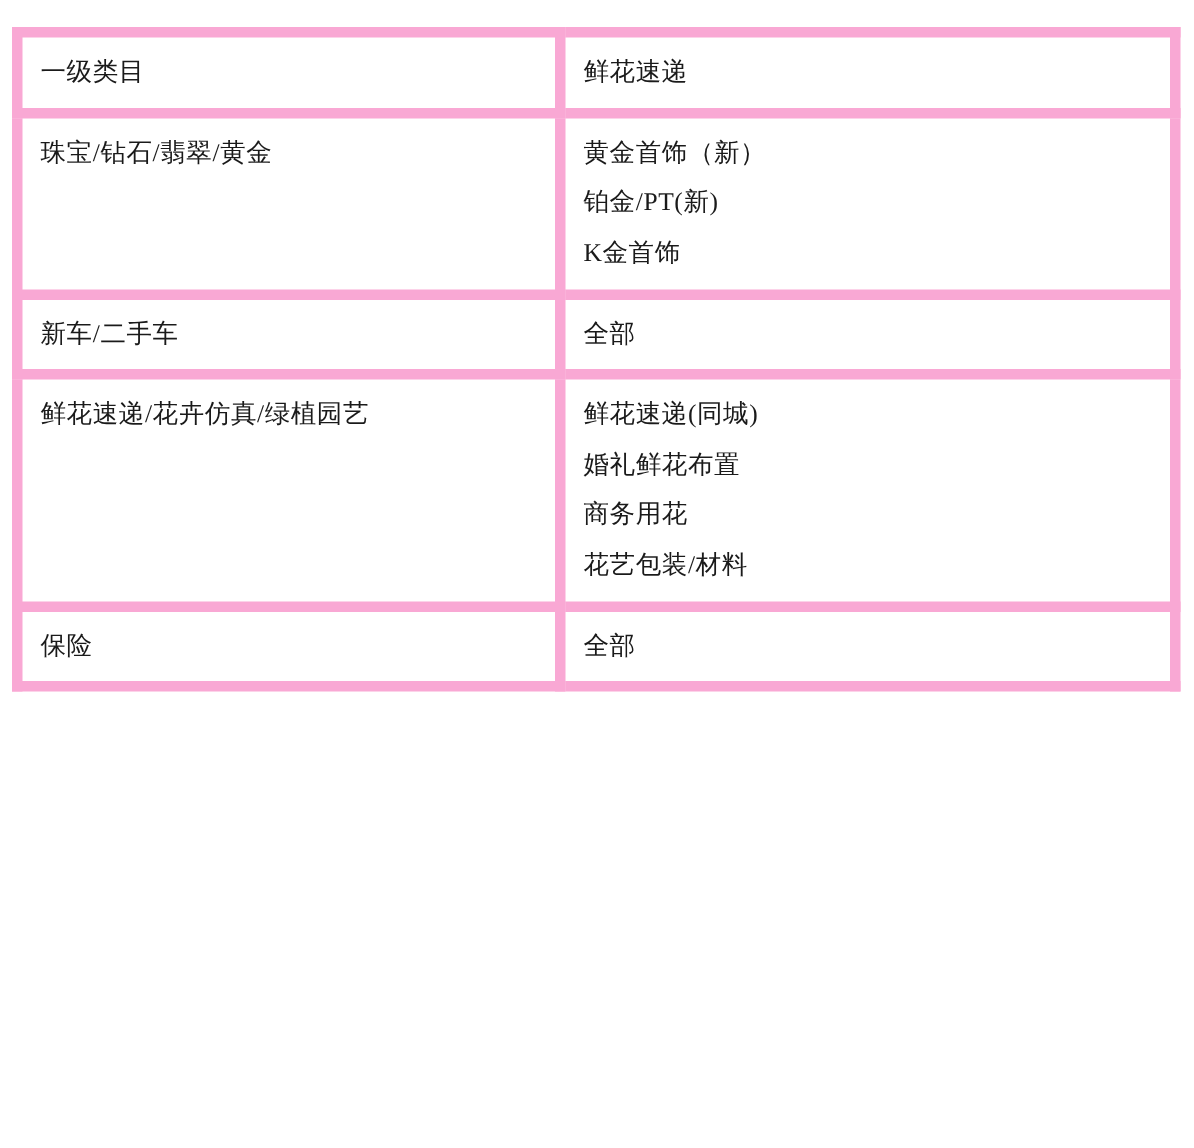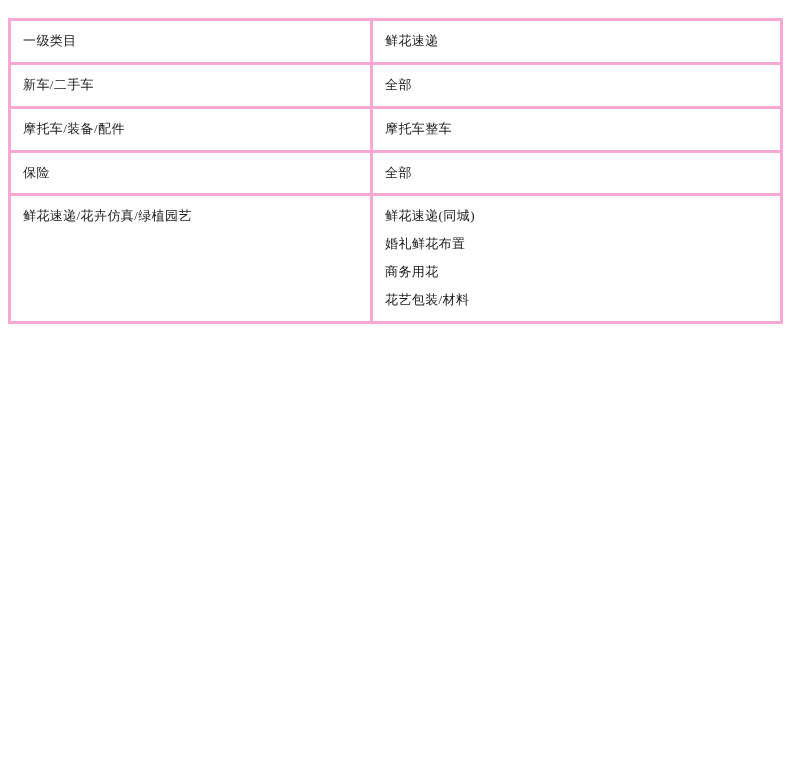--- a/index.html
+++ b/index.html
@@ -28,24 +28,24 @@
     width: 772px;
   }
   table.cat-table {
     border-collapse: collapse;
     width: 772px;
     table-layout: fixed;
   }
   table.cat-table col.col-a { width: 362px; }
   table.cat-table col.col-b { width: 410px; }
   table.cat-table td {
-    border: 3px solid #f9a8d4;
+    border: 7px solid #f9a8d4;
     vertical-align: top;
     padding: 11px 12px 11px 12px;
-    font-size: 13px;
+    font-size: 17px;
     line-height: 1.45;
     color: #1a1a1a;
     letter-spacing: 0.4px;
   }
   .cell-lines > div {
     padding: 4px 0 5px 0;
     white-space: nowrap;
   }
   .cell-lines > div:first-child { padding-top: 0; }
   .cell-lines > div:last-child { padding-bottom: 0; }
@@ -70,73 +70,75 @@
       <tbody>
         <tr class="header-row">
           <td>
             <div class="single-line">一级类目</div>
           </td>
           <td>
             <div class="single-line">鲜花速递</div>
           </td>
         </tr>
 
+        <tr>
+          <td>
+            <div class="cell-lines">
+              <div>珠宝/钻石/翡翠/黄金</div>
+            </div>
+          </td>
+          <td>
+            <div class="cell-lines">
+              <div>黄金首饰（新）</div>
+              <div>铂金/PT(新)</div>
+              <div>K金首饰</div>
+            </div>
+          </td>
+        </tr>
 
         <tr>
           <td>
             <div class="cell-lines">
               <div>新车/二手车</div>
             </div>
           </td>
           <td>
             <div class="cell-lines">
               <div>全部</div>
             </div>
           </td>
         </tr>
 
-        <tr>
-          <td>
-            <div class="cell-lines">
-              <div>摩托车/装备/配件</div>
-            </div>
-          </td>
-          <td>
-            <div class="cell-lines">
-              <div>摩托车整车</div>
-            </div>
-          </td>
-        </tr>
 
 
-
-        <tr>
-          <td>
-            <div class="cell-lines">
-              <div>保险</div>
-            </div>
-          </td>
-          <td>
-            <div class="cell-lines">
-              <div>全部</div>
-            </div>
-          </td>
-        </tr>
 
         <tr>
           <td>
             <div class="cell-lines">
               <div>鲜花速递/花卉仿真/绿植园艺</div>
             </div>
           </td>
           <td>
             <div class="cell-lines">
               <div>鲜花速递(同城)</div>
               <div>婚礼鲜花布置</div>
               <div>商务用花</div>
               <div>花艺包装/材料</div>
             </div>
           </td>
         </tr>
+
+        <tr>
+          <td>
+            <div class="cell-lines">
+              <div>保险</div>
+            </div>
+          </td>
+          <td>
+            <div class="cell-lines">
+              <div>全部</div>
+            </div>
+          </td>
+        </tr>
       </tbody>
     </table>
   </div>
 </div>
 
 </body></html>

